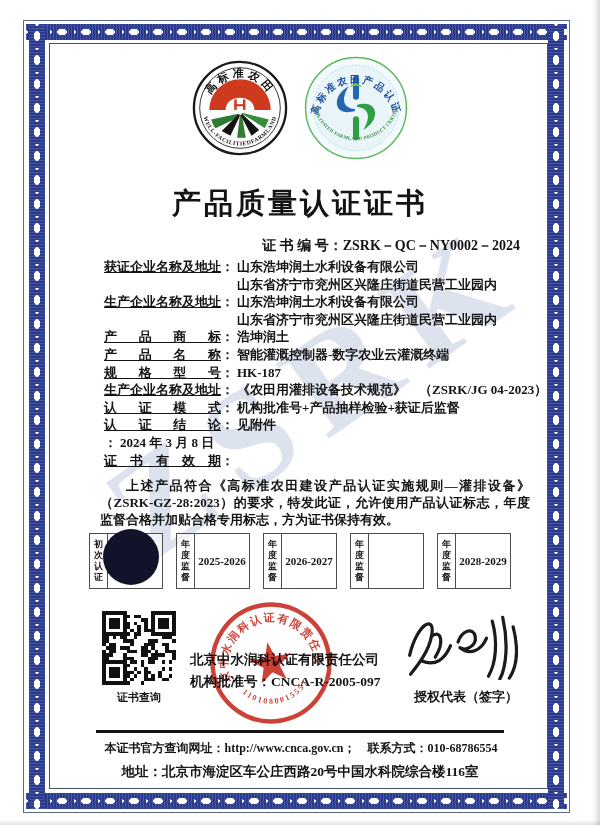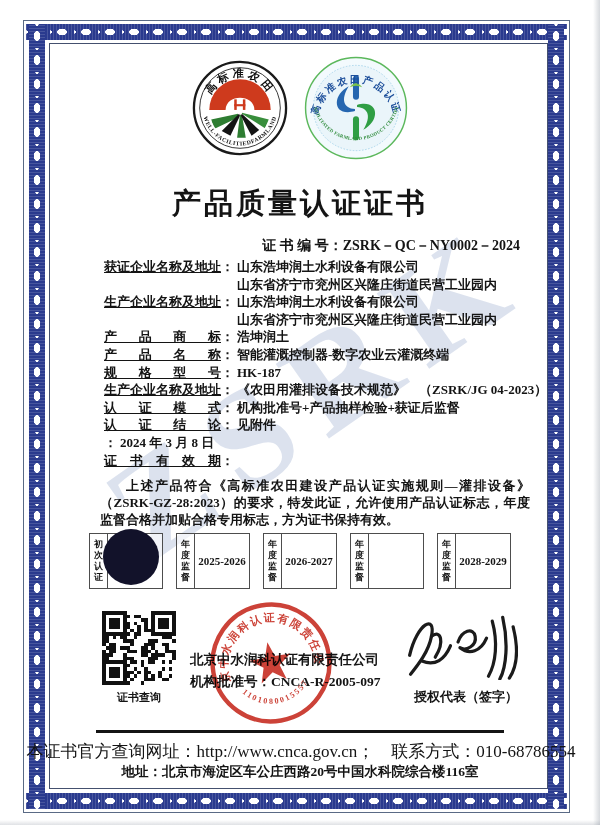--- a/index.html
+++ b/index.html
@@ -68,21 +68,21 @@
       font-size:11px;font-weight:700;}
   .company{position:absolute;left:190px;top:649px;font-size:13.5px;font-weight:700;line-height:22px;}
   .stamp{position:absolute;left:204px;top:596px;transform:rotate(-10deg);opacity:.88;
          mix-blend-mode:multiply;}
   .signature{position:absolute;left:400px;top:604px;}
   .sign-label{position:absolute;left:396px;top:688px;width:140px;text-align:center;
          font-size:13px;font-weight:700;}
   
   .sep{position:absolute;left:96px;top:730px;width:408px;height:2.5px;background:#141414;}
   .footer1{position:absolute;top:740px;left:2px;right:0;text-align:center;
-           font-size:17px;font-weight:400;}
+           font-size:12px;font-weight:700;}
   .footer2{position:absolute;top:763px;left:0;right:0;text-align:center;
            font-size:13.5px;font-weight:700;}
 </style>
 </head>
 <body>
 
 <div class="page">
 
   <div class="frame-outer"></div>
   <div class="bstrip h bs-top"></div>

